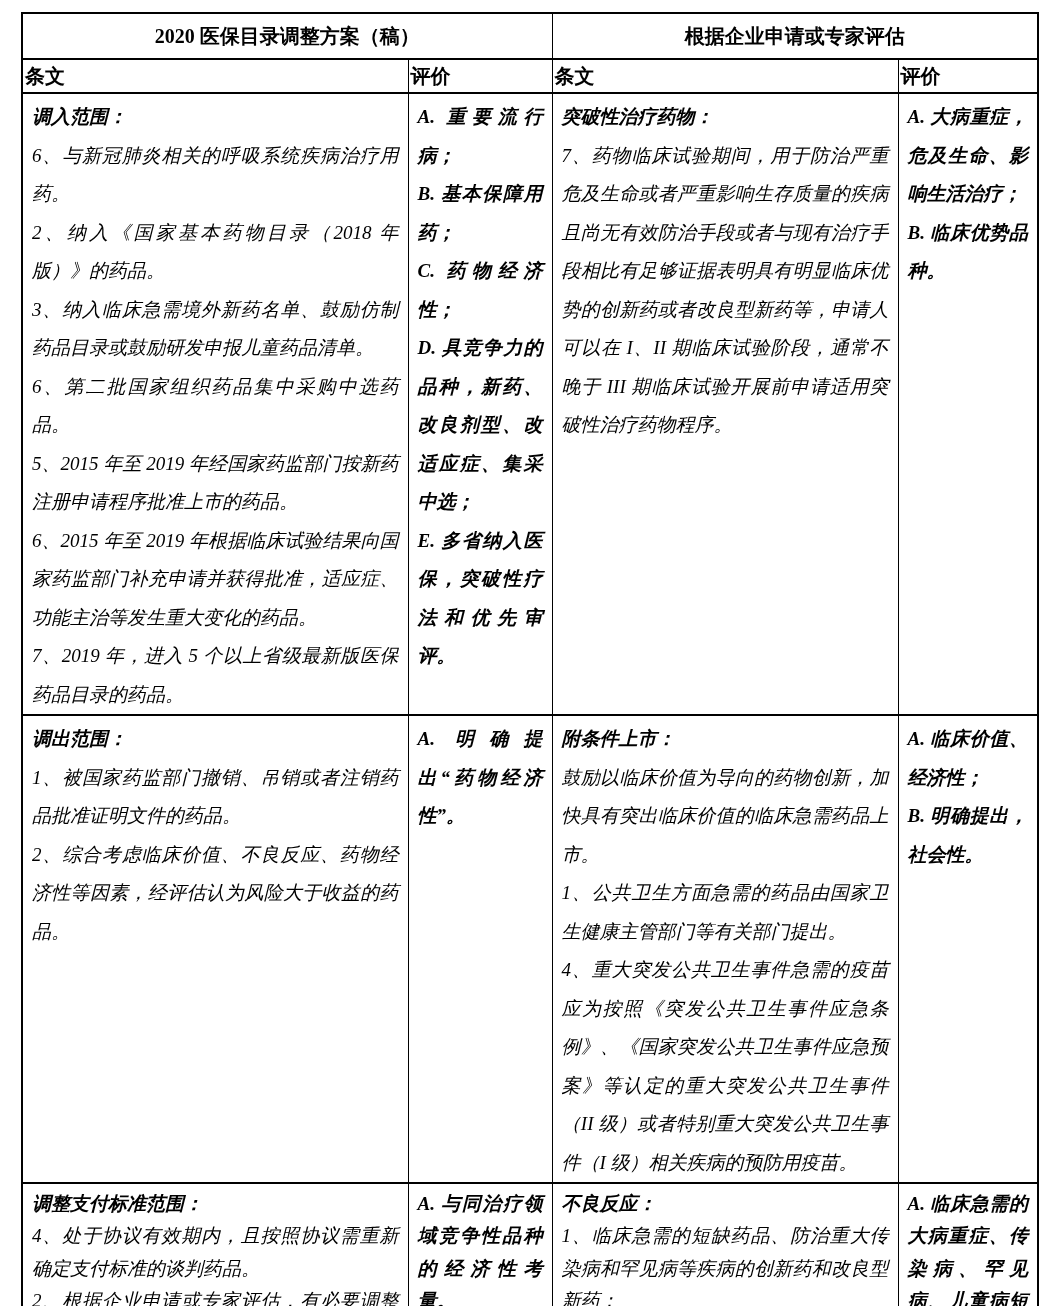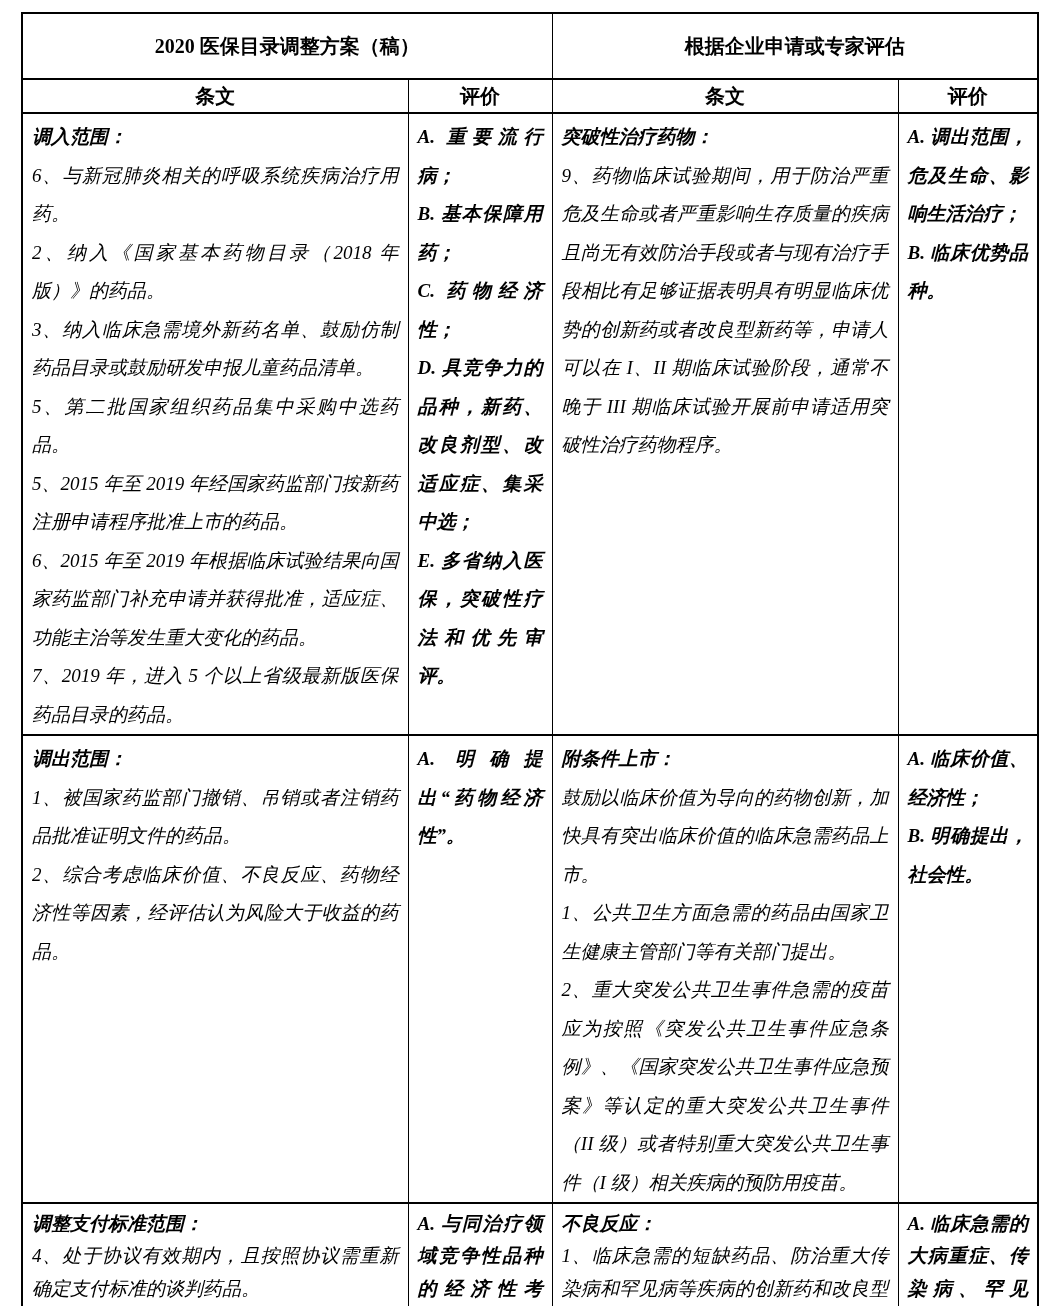--- a/index.html
+++ b/index.html
@@ -30,26 +30,25 @@
     vertical-align: top;
     padding: 4px 9px 0 9px;
     font-size: 19px;
   }
   tr.ghdr td {
     height: 32px;
     vertical-align: middle;
     text-align: center;
     font-weight: bold;
     font-size: 20px;
-    padding: 16px;
+    padding: 6px;
   }
   tr.shdr td {
     height: 28px;
     vertical-align: middle;
-    text-align: center;
     font-weight: bold;
     font-size: 20px;
     padding: 2px;
   }
   tr.r1 td { height: 479px; line-height: 38.5px; }
   tr.r2 td { height: 382px; line-height: 38.5px; }
   tr.r3 td { height: 316px; line-height: 32.4px; }
   td.eval { font-weight: bold; }
   td.cell p {
     margin: 0;
@@ -80,56 +79,56 @@
         <td>条文</td>
         <td>评价</td>
       </tr>
 
       <tr class="r1">
         <td class="cell">
           <p class="hd">调入范围：</p>
           <p>6、与新冠肺炎相关的呼吸系统疾病治疗用药。</p>
           <p>2、纳入《国家基本药物目录（2018 年版）》的药品。</p>
           <p>3、纳入临床急需境外新药名单、鼓励仿制药品目录或鼓励研发申报儿童药品清单。</p>
-          <p>5、第二批国家组织药品集中采购中选药品。</p>
+          <p>6、第二批国家组织药品集中采购中选药品。</p>
           <p>5、2015 年至 2019 年经国家药监部门按新药注册申请程序批准上市的药品。</p>
           <p>6、2015 年至 2019 年根据临床试验结果向国家药监部门补充申请并获得批准，适应症、功能主治等发生重大变化的药品。</p>
           <p>7、2019 年，进入 5 个以上省级最新版医保药品目录的药品。</p>
         </td>
         <td class="cell eval">
           <p>A. 重要流行病；</p>
           <p>B. 基本保障用药；</p>
           <p>C. 药物经济性；</p>
           <p>D. 具竞争力的品种，新药、改良剂型、改适应症、集采中选；</p>
           <p>E. 多省纳入医保，突破性疗法和优先审评。</p>
         </td>
         <td class="cell">
           <p class="hd">突破性治疗药物：</p>
-          <p>9、药物临床试验期间，用于防治严重危及生命或者严重影响生存质量的疾病且尚无有效防治手段或者与现有治疗手段相比有足够证据表明具有明显临床优势的创新药或者改良型新药等，申请人可以在 I、II 期临床试验阶段，通常不晚于 III 期临床试验开展前申请适用突破性治疗药物程序。</p>
+          <p>7、药物临床试验期间，用于防治严重危及生命或者严重影响生存质量的疾病且尚无有效防治手段或者与现有治疗手段相比有足够证据表明具有明显临床优势的创新药或者改良型新药等，申请人可以在 I、II 期临床试验阶段，通常不晚于 III 期临床试验开展前申请适用突破性治疗药物程序。</p>
         </td>
         <td class="cell eval">
-          <p>A. 调出范围，危及生命、影响生活治疗；</p>
+          <p>A. 大病重症，危及生命、影响生活治疗；</p>
           <p>B. 临床优势品种。</p>
         </td>
       </tr>
 
       <tr class="r2">
         <td class="cell">
           <p class="hd">调出范围：</p>
           <p>1、被国家药监部门撤销、吊销或者注销药品批准证明文件的药品。</p>
           <p>2、综合考虑临床价值、不良反应、药物经济性等因素，经评估认为风险大于收益的药品。</p>
         </td>
         <td class="cell eval">
           <p>A. 明确提出“药物经济性”。</p>
         </td>
         <td class="cell">
           <p class="hd">附条件上市：</p>
           <p>鼓励以临床价值为导向的药物创新，加快具有突出临床价值的临床急需药品上市。</p>
           <p>1、公共卫生方面急需的药品由国家卫生健康主管部门等有关部门提出。</p>
-          <p>2、重大突发公共卫生事件急需的疫苗应为按照《突发公共卫生事件应急条例》、《国家突发公共卫生事件应急预案》等认定的重大突发公共卫生事件（II 级）或者特别重大突发公共卫生事件（I 级）相关疾病的预防用疫苗。</p>
+          <p>4、重大突发公共卫生事件急需的疫苗应为按照《突发公共卫生事件应急条例》、《国家突发公共卫生事件应急预案》等认定的重大突发公共卫生事件（II 级）或者特别重大突发公共卫生事件（I 级）相关疾病的预防用疫苗。</p>
         </td>
         <td class="cell eval">
           <p>A. 临床价值、经济性；</p>
           <p>B. 明确提出，社会性。</p>
         </td>
       </tr>
 
       <tr class="r3">
         <td class="cell">
           <p class="hd">调整支付标准范围：</p>

